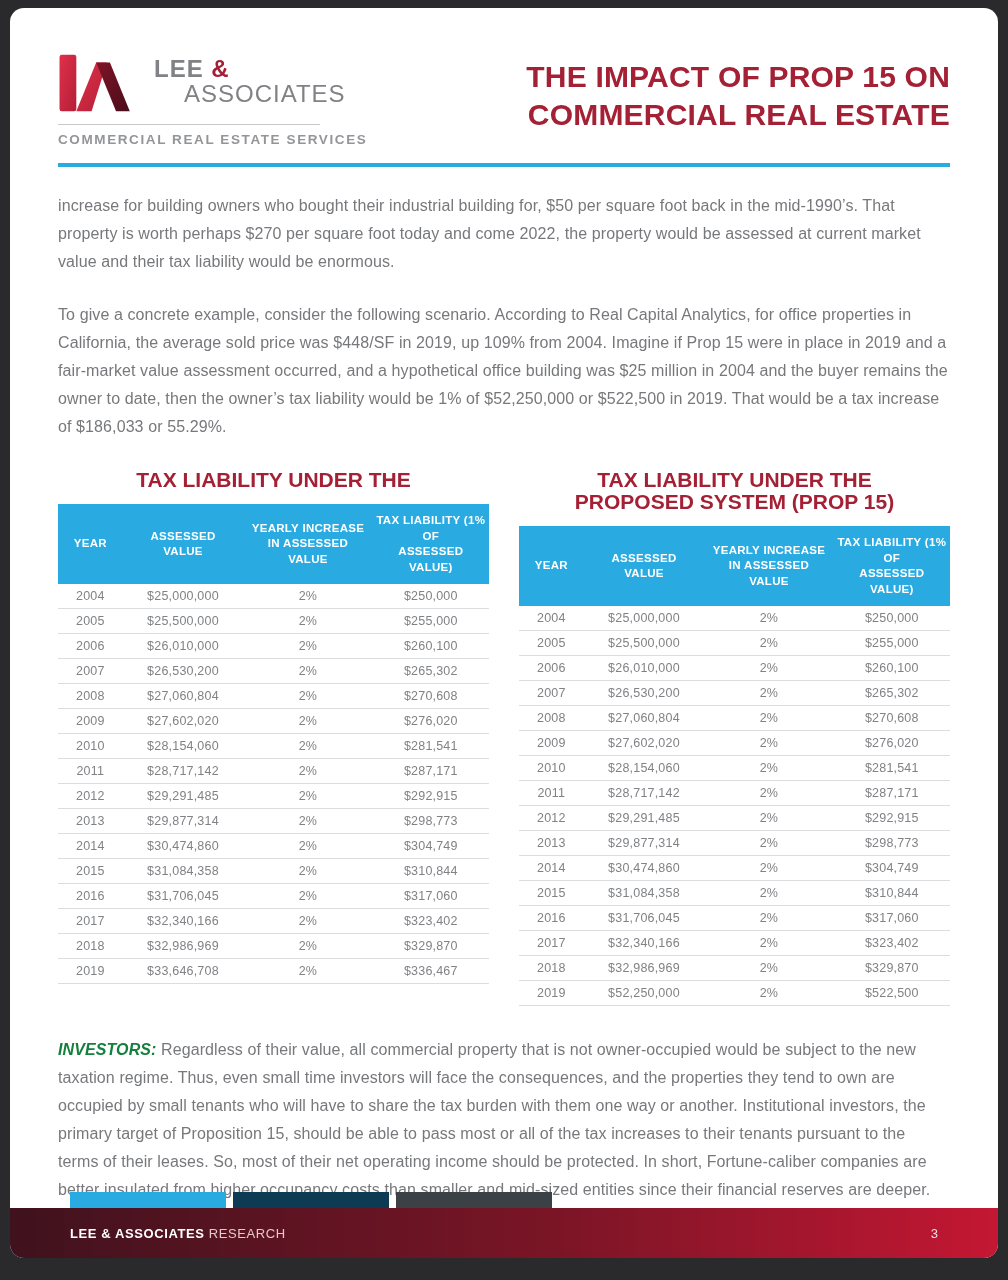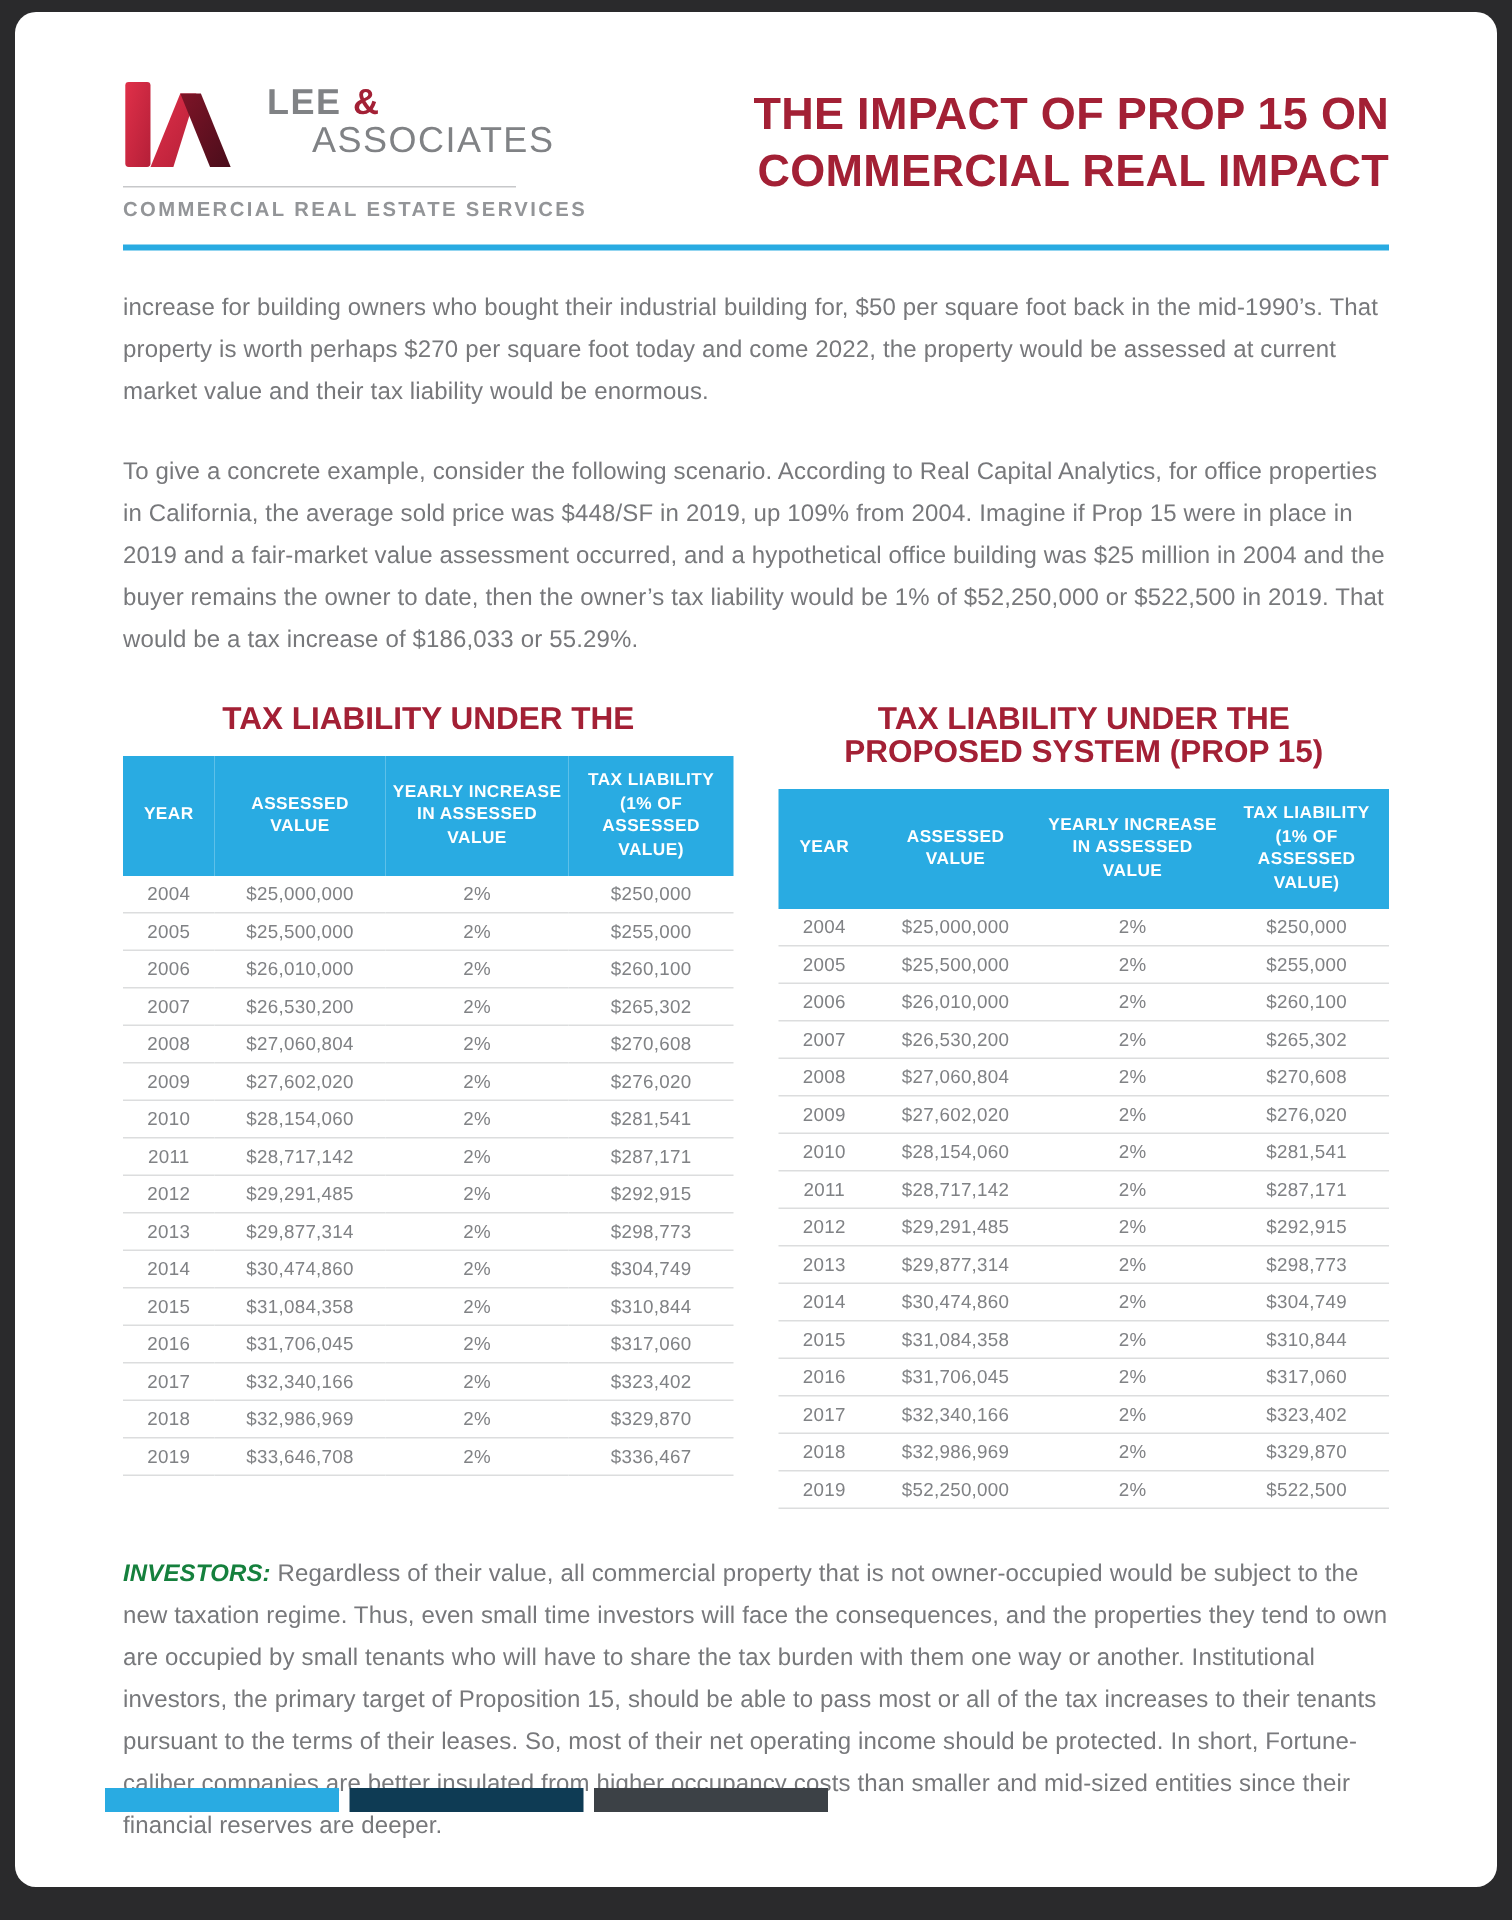--- a/index.html
+++ b/index.html
@@ -7,21 +7,21 @@
   body {
     background:#2A2A2C;
     font-family:"Liberation Sans", sans-serif;
     position:relative;
     overflow:hidden;
   }
   .page {
     position:absolute; left:10px; top:8px; width:988px; height:1250px;
     background:#ffffff; border-radius:14px; overflow:hidden;
   }
-  .content { padding:0 72px; }
+  .content { padding:0 48px; }
 
   
   .header-row { display:flex; justify-content:space-between; align-items:flex-start; margin-top:42px; }
   .logo-block { width:280px; }
   .logo-top { display:flex; align-items:flex-start; }
   .logo-mark { width:84px; height:66px; flex:0 0 auto; }
   .logo-words { margin-left:12px; margin-top:6px; line-height:1.05; }
   .logo-line1 { font-size:24px; font-weight:700; letter-spacing:1px; color:#808285; }
   .logo-line1 .amp { color:#A32035; }
   .logo-line2 { font-size:24px; font-weight:400; letter-spacing:1px; color:#808285; margin-left:30px; }
@@ -97,21 +97,21 @@
           <div class="logo-words">
             <div class="logo-line1"><span>LEE</span><span class="amp"> &amp;</span></div>
             <div class="logo-line2">ASSOCIATES</div>
           </div>
         </div>
         <div class="logo-divider"></div>
         <div class="logo-tagline">COMMERCIAL REAL ESTATE SERVICES</div>
       </div>
       <div class="doc-title">
         <div>THE IMPACT OF PROP 15 ON</div>
-        <div>COMMERCIAL REAL IMPACT</div>
+        <div>COMMERCIAL REAL ESTATE</div>
       </div>
     </div>
 
     <div class="blue-rule"></div>
 
     <div class="para">increase for building owners who bought their industrial building for, $50 per square foot back in the mid-1990’s. That property is worth perhaps $270 per square foot today and come 2022, the property would be assessed at current market value and their tax liability would be enormous.</div>
     <div class="para">To give a concrete example, consider the following scenario. According to Real Capital Analytics, for office properties in California, the average sold price was $448/SF in 2019, up 109% from 2004. Imagine if Prop 15 were in place in 2019 and a fair-market value assessment occurred, and a hypothetical office building was $25 million in 2004 and the buyer remains the owner to date,  then the owner’s tax liability would be 1% of $52,250,000 or $522,500 in 2019.  That would be a tax increase of $186,033 or 55.29%.</div>
 
     <div class="tables-row">
       <div class="table-col">
@@ -348,13 +348,19 @@
     </div>
 
   </div>
 
   <div class="bottom-bars">
     <div class="bar" style="background: rgb(41, 171, 226);"></div>
     <div class="bar" style="background: rgb(14, 59, 84);"></div>
     <div class="bar" style="background: rgb(60, 65, 70);"></div>
   </div>
 
+  <div class="footer">
+    <div class="footer-brand">
+      <span class="bold">LEE &amp; ASSOCIATES</span><span class="light"> RESEARCH</span>
+    </div>
+    <div class="footer-page">3</div>
+  </div>
 </div>
 
 </body></html>

